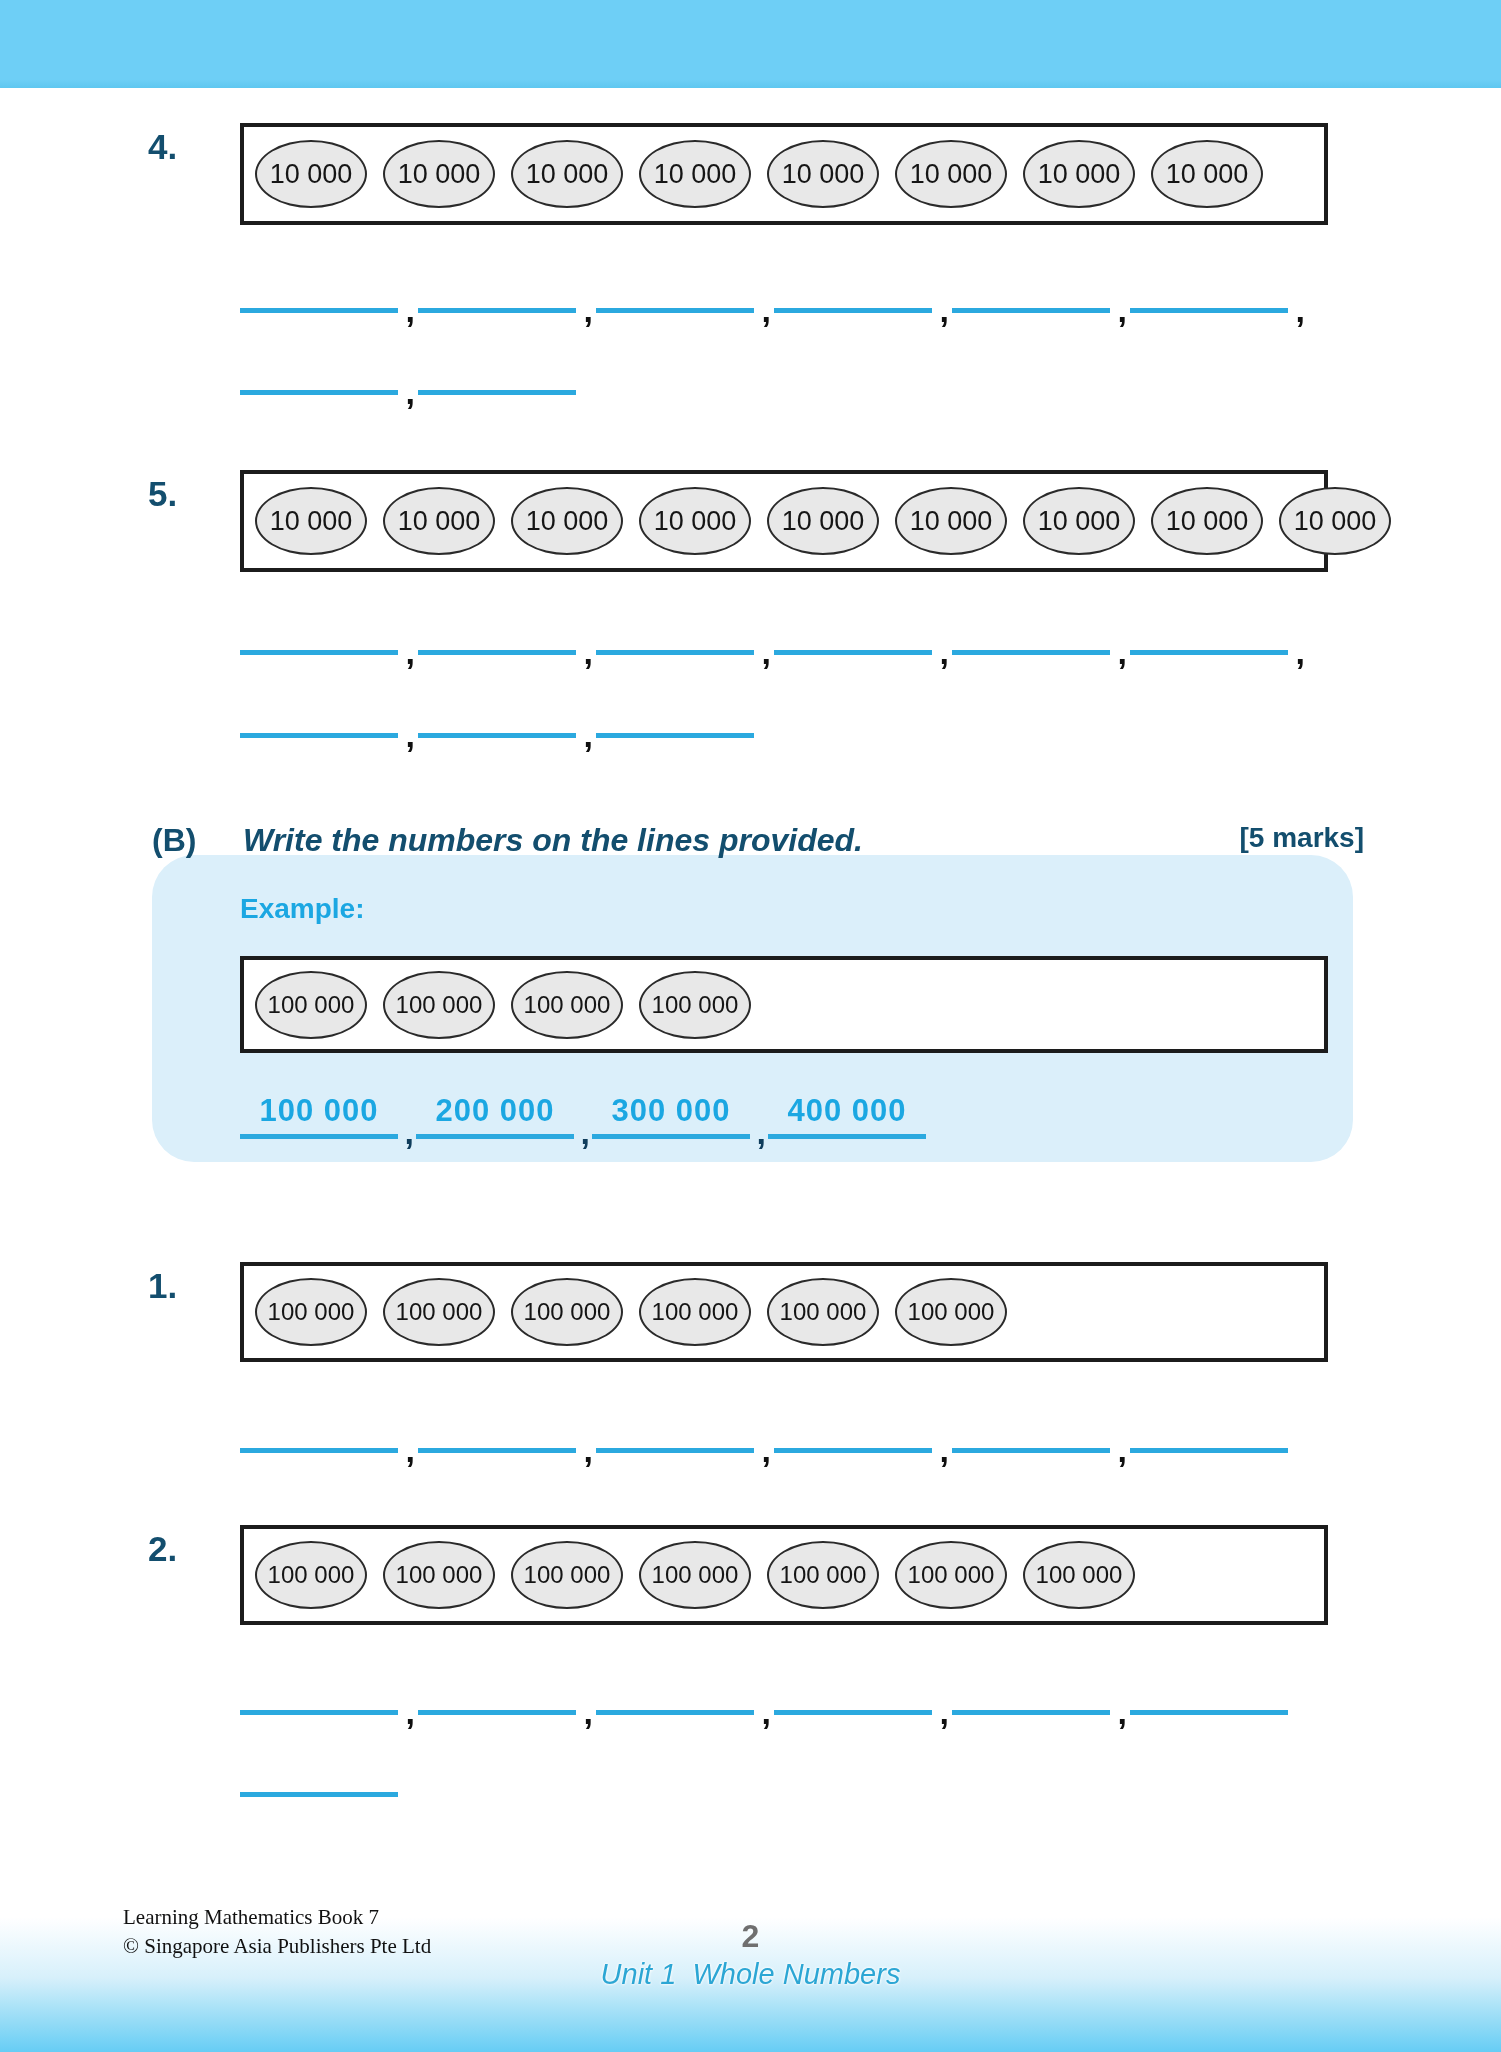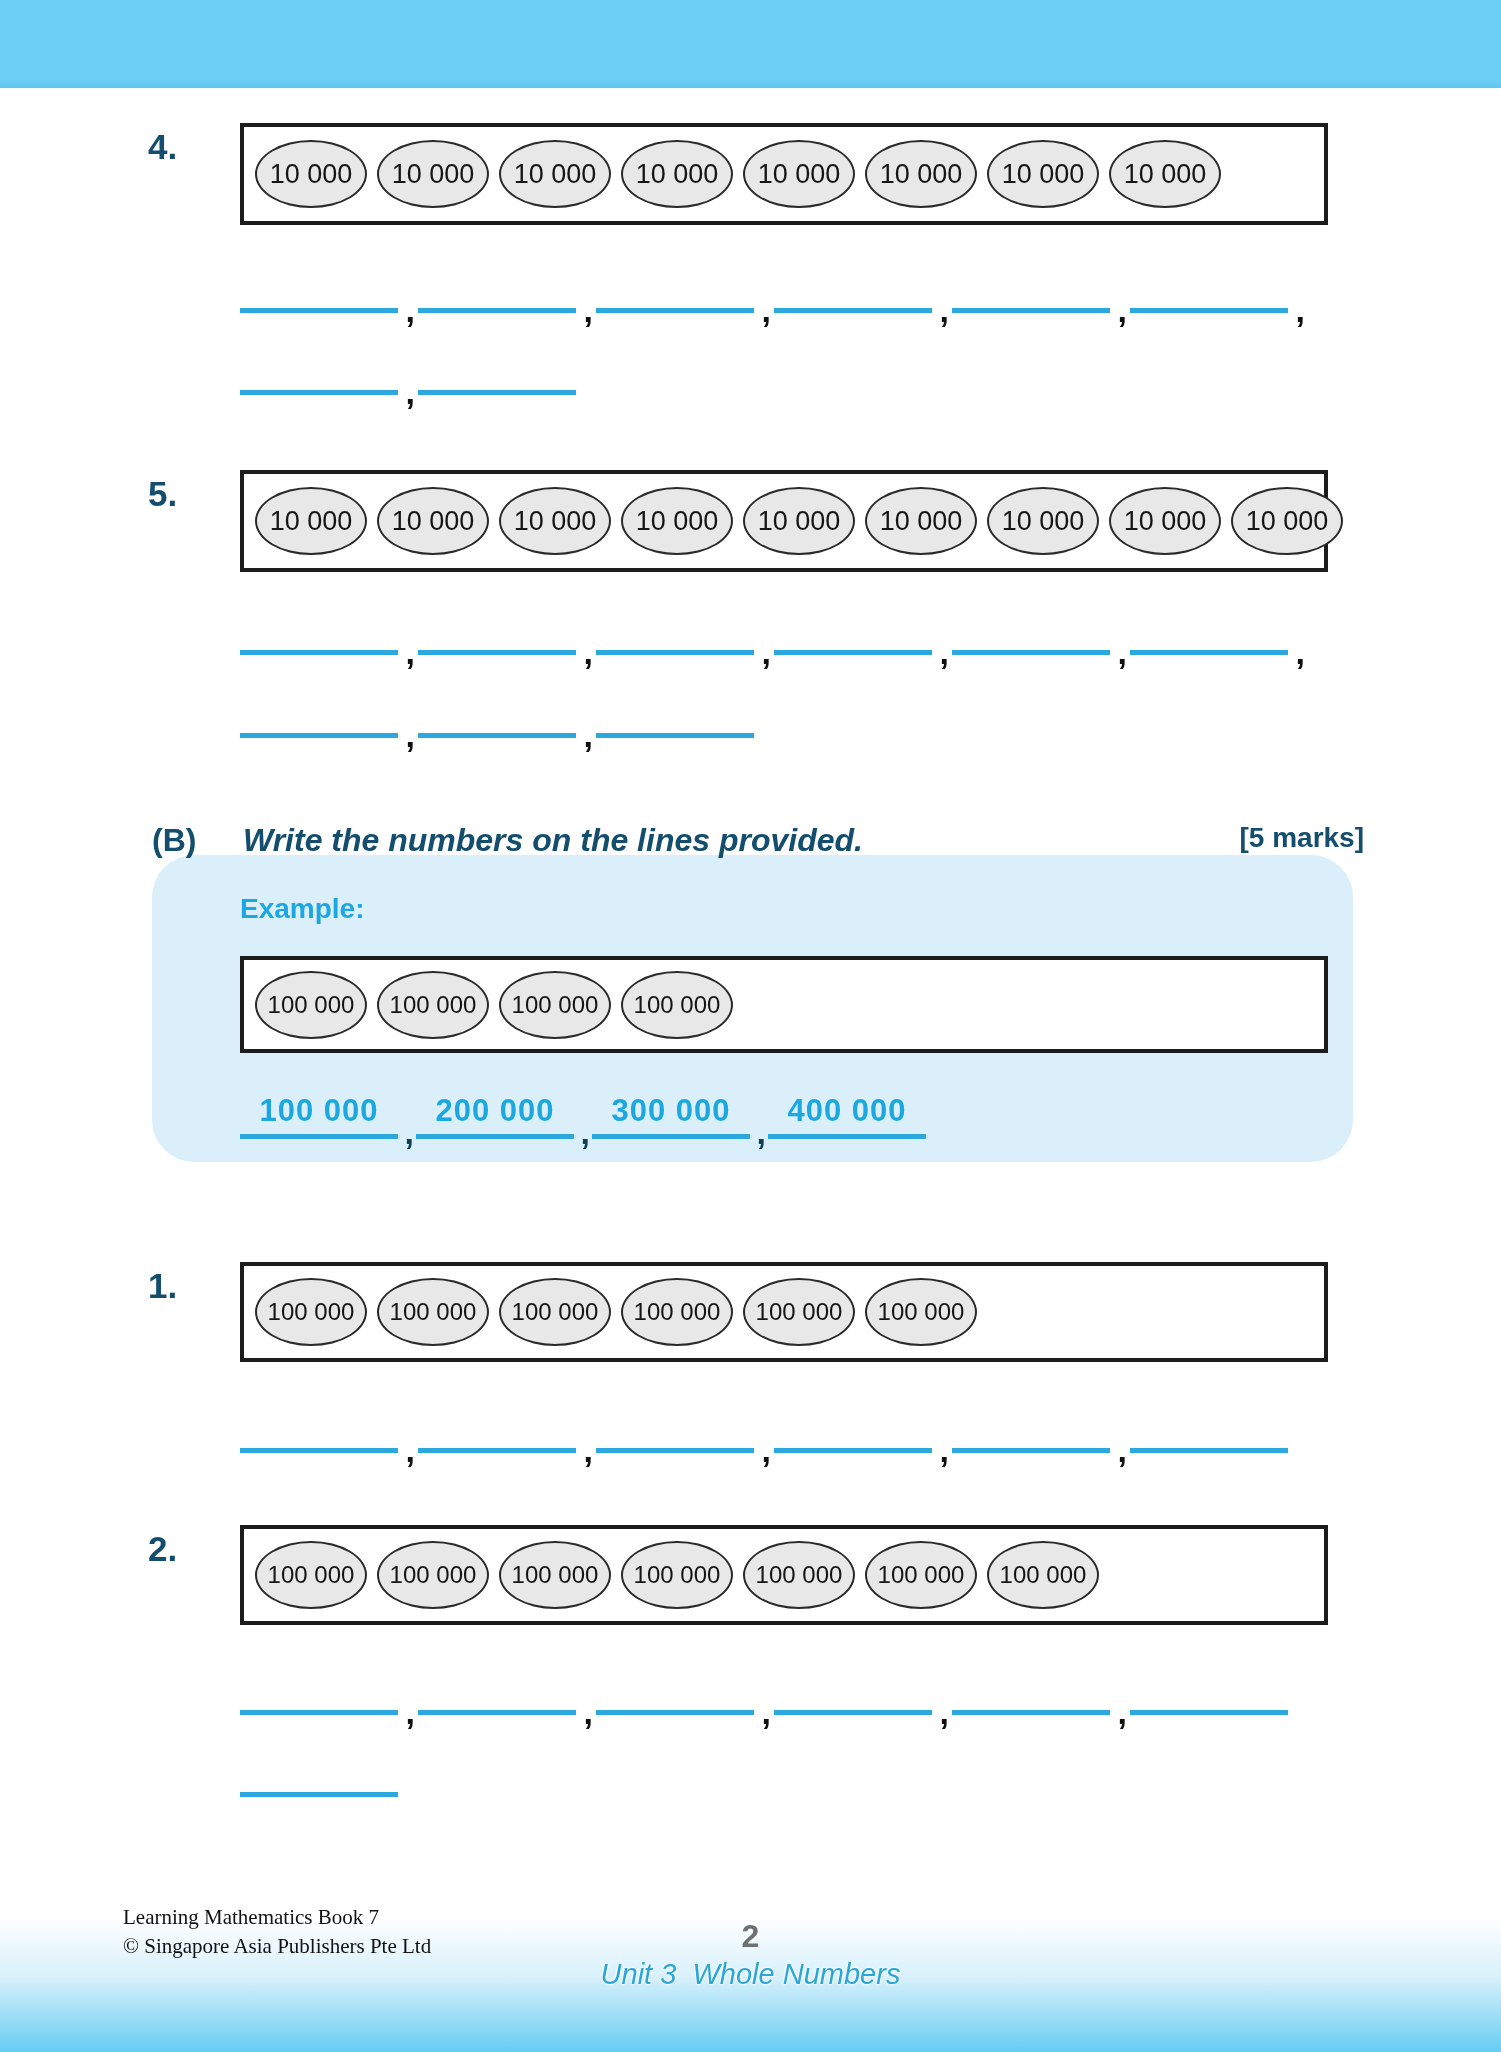--- a/index.html
+++ b/index.html
@@ -9,21 +9,21 @@
   
   .topbar{position:absolute;left:0;top:0;width:1501px;height:88px;
           background:linear-gradient(#6ECFF6,#6ECFF6 90%,#5EC7F0);}
 
   
   .qnum{position:absolute;left:148px;font-size:35px;font-weight:bold;color:#134E6E;}
 
   
   .qbox{position:absolute;left:240px;width:1088px;height:102px;background:#ffffff;
         border:4px solid #1c1c1c;box-sizing:border-box;display:flex;align-items:center;
-        gap:10px;padding-left:11px;}
+        gap:16px;padding-left:11px;}
   .coin{flex:none;width:112px;height:68px;background:#E8E8E8;border:2px solid #2a2a2a;
         border-radius:50%;display:flex;align-items:center;justify-content:center;
         color:#151515;box-sizing:border-box;}
   .lbl-10k .coin{font-size:27px;}
   .lbl-100k .coin{font-size:24px;}
 
   
   .blankrow{position:absolute;left:240px;display:flex;gap:20px;height:32px;align-items:flex-end;}
   .bgroup{position:relative;flex:none;width:158px;height:5px;background:#2BA9DF;}
   .comma{position:absolute;right:-17px;top:-15px;font-size:34px;font-weight:bold;
@@ -236,15 +236,15 @@
       <span class="bgroup"></span>
     </div>
   <div class="blankrow" style="top:1765px;">
       <span class="bgroup"></span>
     </div>
 
   <div class="grad"></div>
   <div class="book-line">Learning Mathematics Book 7</div>
   <div class="copy-line">© Singapore Asia Publishers Pte Ltd</div>
   <div class="pagenum">2</div>
-  <div class="unitline">Unit 3  Whole Numbers</div>
+  <div class="unitline">Unit 1  Whole Numbers</div>
 
 </div>
 
 </body></html>

